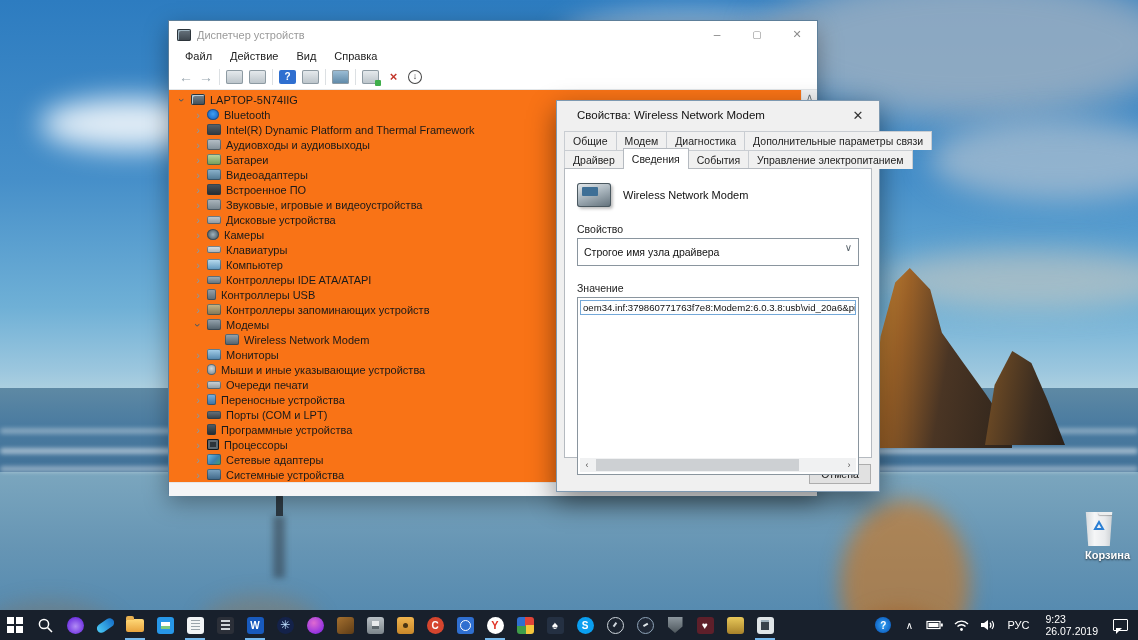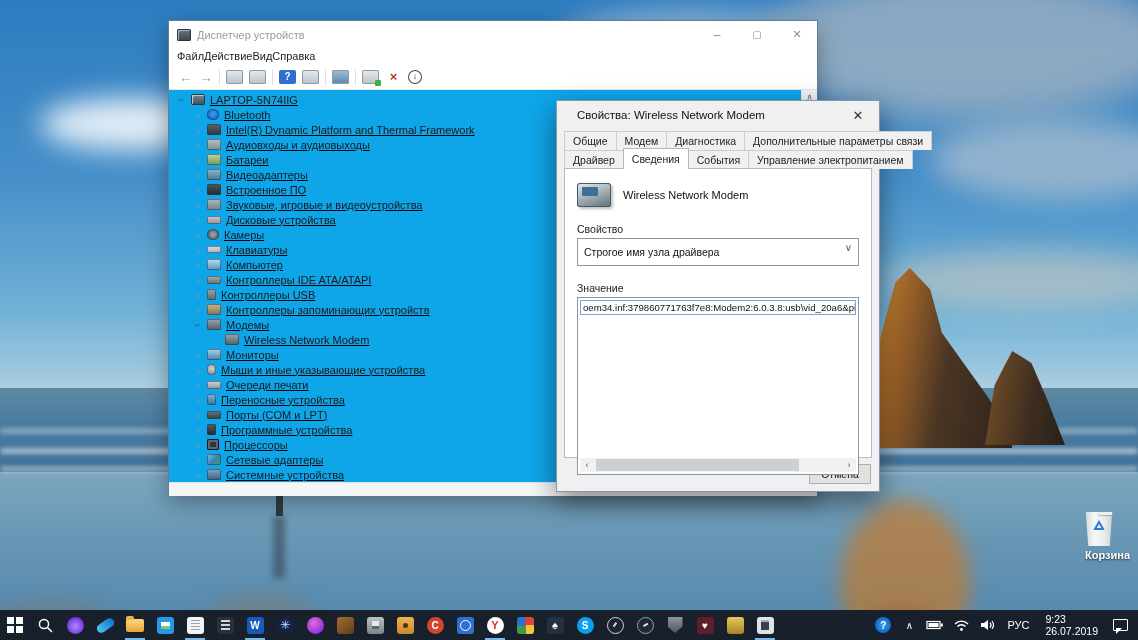--- a/index.html
+++ b/index.html
@@ -48,35 +48,35 @@
   
   .win { position:absolute; left:168px; top:20px; width:650px; height:474px; background:#fff;
          border:1px solid #5d7f9a; box-shadow:0 8px 22px rgba(0,0,0,.35); }
   .titlebar { position:relative; height:27px; display:flex; align-items:center; padding-left:8px; background:#fff; }
   .app-ic { width:14px; height:12px; background:linear-gradient(180deg,#6a7680,#3c454d); border-radius:2px; margin-right:6px;
             box-shadow:inset 0 0 0 1px #2c343a, inset 2px 2px 0 #9fb4c0; }
   .title-text { font-size:11px; color:#9a9a9a; }
   .caption-btns { position:absolute; right:0; top:0; height:27px; display:flex; }
   .cap { width:40px; height:27px; display:flex; align-items:center; justify-content:center; color:#8c8c8c; font-size:12px; }
   .cap-min::before { content:"–"; } .cap-max::before { content:"▢"; font-size:10px; } .cap-close::before { content:"✕"; font-size:11px; }
-  .menubar { display:flex; padding:2px 0 4px 8px; font-size:11px; color:#222; background:#fff; }
+  .menubar { display:flex; gap:18px; padding:2px 0 4px 16px; font-size:11px; color:#222; background:#fff; }
   .toolbar { display:flex; align-items:center; gap:6px; padding:3px 0 4px 10px; background:#fff; border-bottom:1px solid #e3e7ea; }
   .nav-ar { font-size:14px; font-weight:bold; color:#9aa7b0; line-height:14px; }
   .sep { width:1px; height:16px; background:#dcе0e3; background:#dce0e3; }
   .tbi { width:17px; height:14px; border-radius:2px; background:linear-gradient(180deg,#e8ecef,#b9c2c8); box-shadow:inset 0 0 0 1px #8d9aa2; position:relative; }
   .tbi-help { background:#2f6fd0; box-shadow:none; color:#fff; font-size:10px; font-weight:bold; text-align:center; line-height:14px; }
   .tbi-help::before { content:"?"; }
   .tbi-scan { background:linear-gradient(180deg,#9fc0d8,#5d87a6); }
   .tbi-drv::after { content:""; position:absolute; right:-2px; bottom:-2px; width:6px; height:6px; background:#3fae4a; border-radius:1px; }
   .tbi-x { background:none; box-shadow:none; color:#c2362a; font-weight:bold; font-size:13px; text-align:center; line-height:13px; }
   .tbi-x::before { content:"×"; }
   .tbi-dis { background:none; box-shadow:inset 0 0 0 1px #444; border-radius:50%; width:14px; }
   .tbi-dis::before { content:"↓"; position:absolute; left:0; right:0; top:0; font-size:9px; text-align:center; color:#333; line-height:13px; }
 
-  .treewrap { position:relative; height:392px; overflow:hidden; background:#0ea5e9;text-decoration:underline; }
+  .treewrap { position:relative; height:392px; overflow:hidden; background:#f97316; }
   .tree { padding-top:2px; }
   .trow { display:flex; align-items:center; height:15px; font-size:11px; color:#1a1a1a; white-space:nowrap; }
   .lvl0 { padding-left:6px; } .lvl1 { padding-left:22px; } .lvl2 { padding-left:54px; }
   .chev { width:14px; color:#8a9aa5; font-size:11px; text-align:center; }
   .chev::before { content:"›"; display:inline-block; }
   .chev.open::before { transform:rotate(90deg); color:#4a5a64; }
   .ti { width:14px; height:11px; border-radius:2px; margin:0 5px 0 2px; flex:0 0 auto;
         background:linear-gradient(180deg,#9fb0bb,#6b7d89); box-shadow:inset 0 0 0 1px rgba(40,55,65,.55); }
   .ic-root { background:linear-gradient(180deg,#7c8a94,#3f4c55); box-shadow:inset 0 0 0 1px #2a343b, inset 2px 2px 0 #b9cdd8; }
   .ic-bluetooth { background:radial-gradient(circle at 50% 45%,#3f9ff0 0%,#1565c8 75%); border-radius:50%; width:12px; }

